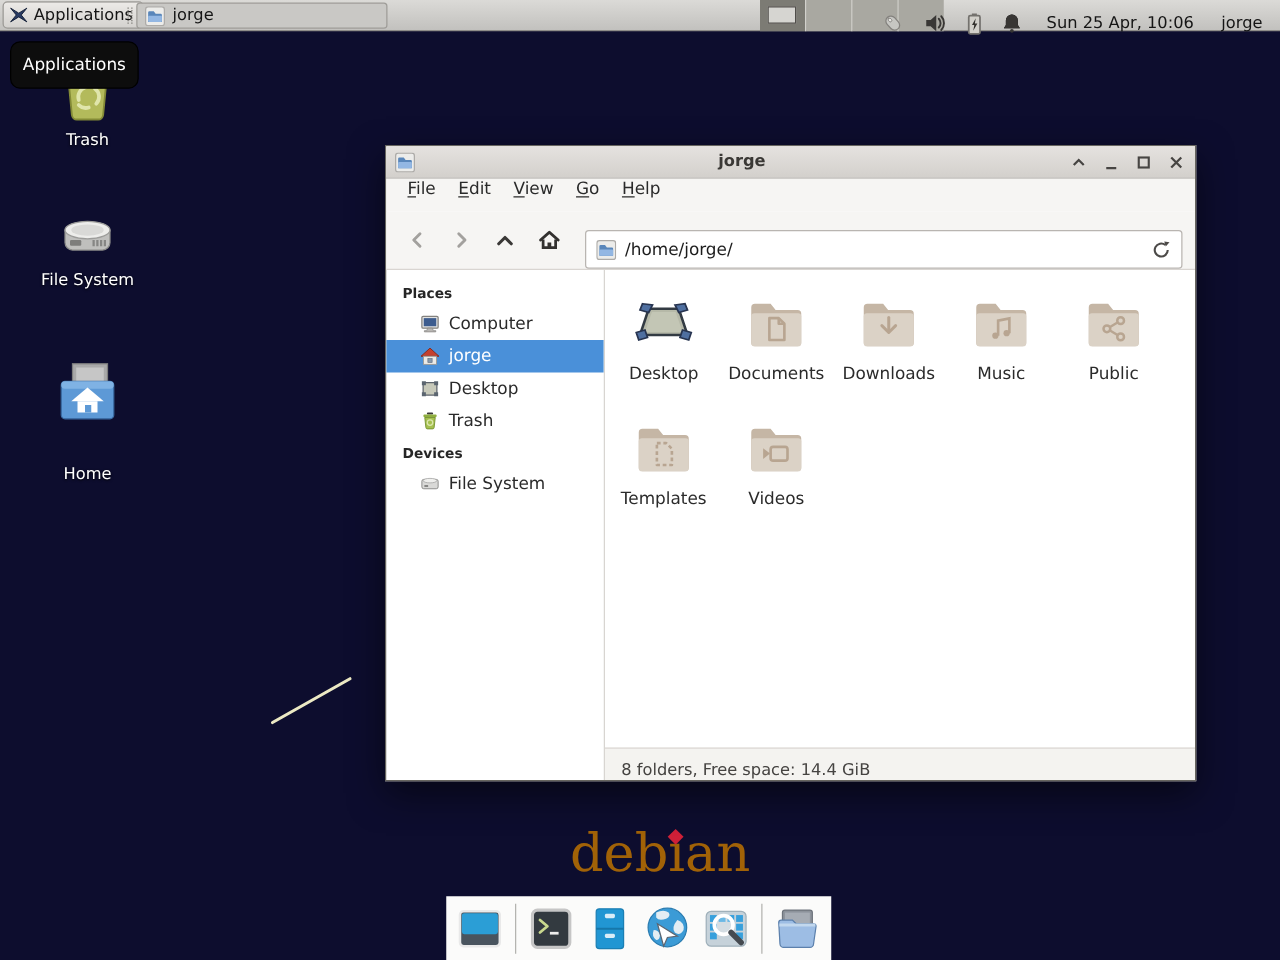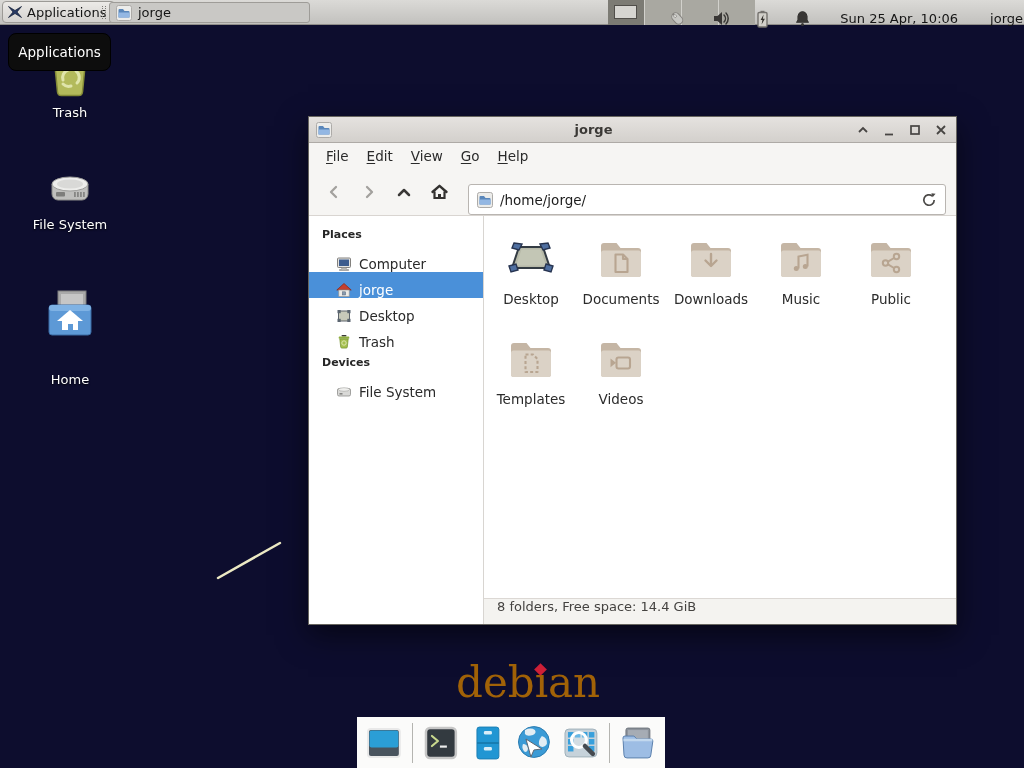--- a/index.html
+++ b/index.html
@@ -24,22 +24,22 @@
   .task-btn { position:absolute; left:109px; top:2px; width:201px; height:21px;
     display:flex; align-items:center; gap:6px; padding:0 6px;
     background:#c9c8c5; border:1px solid #9e9c98; border-radius:3px;
     font-size:13px; color:#151515; }
   .pager { position:absolute; left:608px; top:0; width:147px; height:25px; display:flex; }
   .ws { flex:1; background:#a9a8a1; border-right:1px solid #d2d1cc; position:relative; }
   .ws:last-child { border-right:none; }
   .ws.active { background:#7c7b74; }
   .ws .mini { position:absolute; left:6px; top:5px; width:23px; height:14px;
     background:#d6d5d1; border:1px solid #504e4a; }
-  .tray { position:absolute; right:1px; top:0; height:37px;
-    display:flex; align-items:center; gap:24px; font-size:13px; color:#151515; }
+  .tray { position:absolute; right:14px; top:0; height:37px;
+    display:flex; align-items:center; gap:14px; font-size:13px; color:#151515; }
   .clock { margin-left:5px; }
   .user { margin-left:8px; }
 
   
   .tooltip { position:absolute; left:8px; top:33px; width:103px; height:38px;
     background:#0d0d0d; border:1px solid #000; border-radius:8px; color:#fff;
     font-size:13.5px; display:flex; align-items:center; justify-content:center; z-index:60; }
 
   
   .dicon { position:absolute; width:100px; display:flex; flex-direction:column;
@@ -61,48 +61,48 @@
   .win { position:absolute; left:308px; top:116px; width:649px; height:509px;
     background:#fff; border:1px solid #67655f; box-shadow:0 10px 28px rgba(0,0,0,.55);
     display:flex; flex-direction:column; z-index:30; }
   .titlebar { flex:0 0 26px; background:linear-gradient(#e5e2df,#d3d0cc);
     border-bottom:1px solid #aeaaa6; display:flex; align-items:center; padding:0 7px; gap:6px; }
   .title { flex:1; text-align:center; font-weight:bold; font-size:13px; color:#3a3835; }
   .tbtns { display:flex; gap:10px; align-items:center; }
   .tbtn-win { width:16px; height:16px; display:flex; align-items:center; justify-content:center; }
 
   .menubar { flex:0 0 26px; background:#f6f5f3; display:flex; align-items:center; padding-left:8px; }
-  .mi { padding:0 9px; height:100%; display:flex; align-items:center;
+  .mi { padding:0 9px; height:100%; display:flex; align-items:flex-start;
     font-size:13.5px; color:#2a2a2a; }
   .mn { text-decoration:underline; text-underline-offset:2px; }
 
   .toolbar { flex:0 0 41px; background:#f6f5f3; border-bottom:1px solid #d9d5d1;
     display:flex; align-items:center; padding:0 10px; gap:5px; }
   .tbtn { width:30px; height:30px; display:flex; align-items:center; justify-content:center;
     border-radius:3px; }
   .pathbar { flex:1; height:31px; margin-left:9px; background:#fff;
     border:1px solid #b9b5b1; border-radius:3px;
     display:flex; align-items:center; padding:0 8px; gap:7px;margin-top:15px; }
   .pathtext { flex:1; font-size:13.5px; color:#1c1c1c; }
 
   .wbody { flex:1; display:flex; min-height:0; }
   .sidebar { flex:0 0 175px; border-right:1px solid #d8d5d1; padding-top:6px; overflow:hidden; }
   .shead { font-size:11px; font-weight:bold; color:#262626; padding:6px 0 5px 13px; }
-  .sitem { height:26px; display:flex; align-items:flex-end; gap:7px; padding-left:27px;
+  .sitem { height:26px; display:flex; align-items:center; gap:7px; padding-left:27px;
     font-size:13.5px; color:#2a2a2a; }
   .sitem.sel { background:#4a90d9; color:#fff; }
 
   .main { flex:1; display:flex; flex-direction:column; min-width:0; }
   .grid { flex:1; display:flex; flex-wrap:wrap; align-content:flex-start; padding:14px 0 0 2px; }
   .fitem { width:90px; height:100px; padding-top:4px; display:flex; flex-direction:column;
     align-items:center; gap:9px; }
   .flbl { font-size:13.5px; color:#2b2b2b; white-space:nowrap; }
 
   .statusbar { flex:0 0 26px; background:#f4f3f0; border-top:1px solid #dcd8d4;
-    display:flex; align-items:flex-start; padding-left:13px; font-size:13px; color:#454341; }
+    display:flex; align-items:flex-end; padding-left:13px; font-size:13px; color:#454341; }
 
   
   .dock { position:absolute; left:357px; top:717px; width:308px; height:51px;
     background:#fbfbfa; display:flex; align-items:center; gap:9px; padding:0 8px; z-index:40; }
   .dsep { width:1px; height:40px; background:#b4b4b0; }
   .ditem { width:38px; height:38px; }
 </style>
 </head>
 <body>
 

